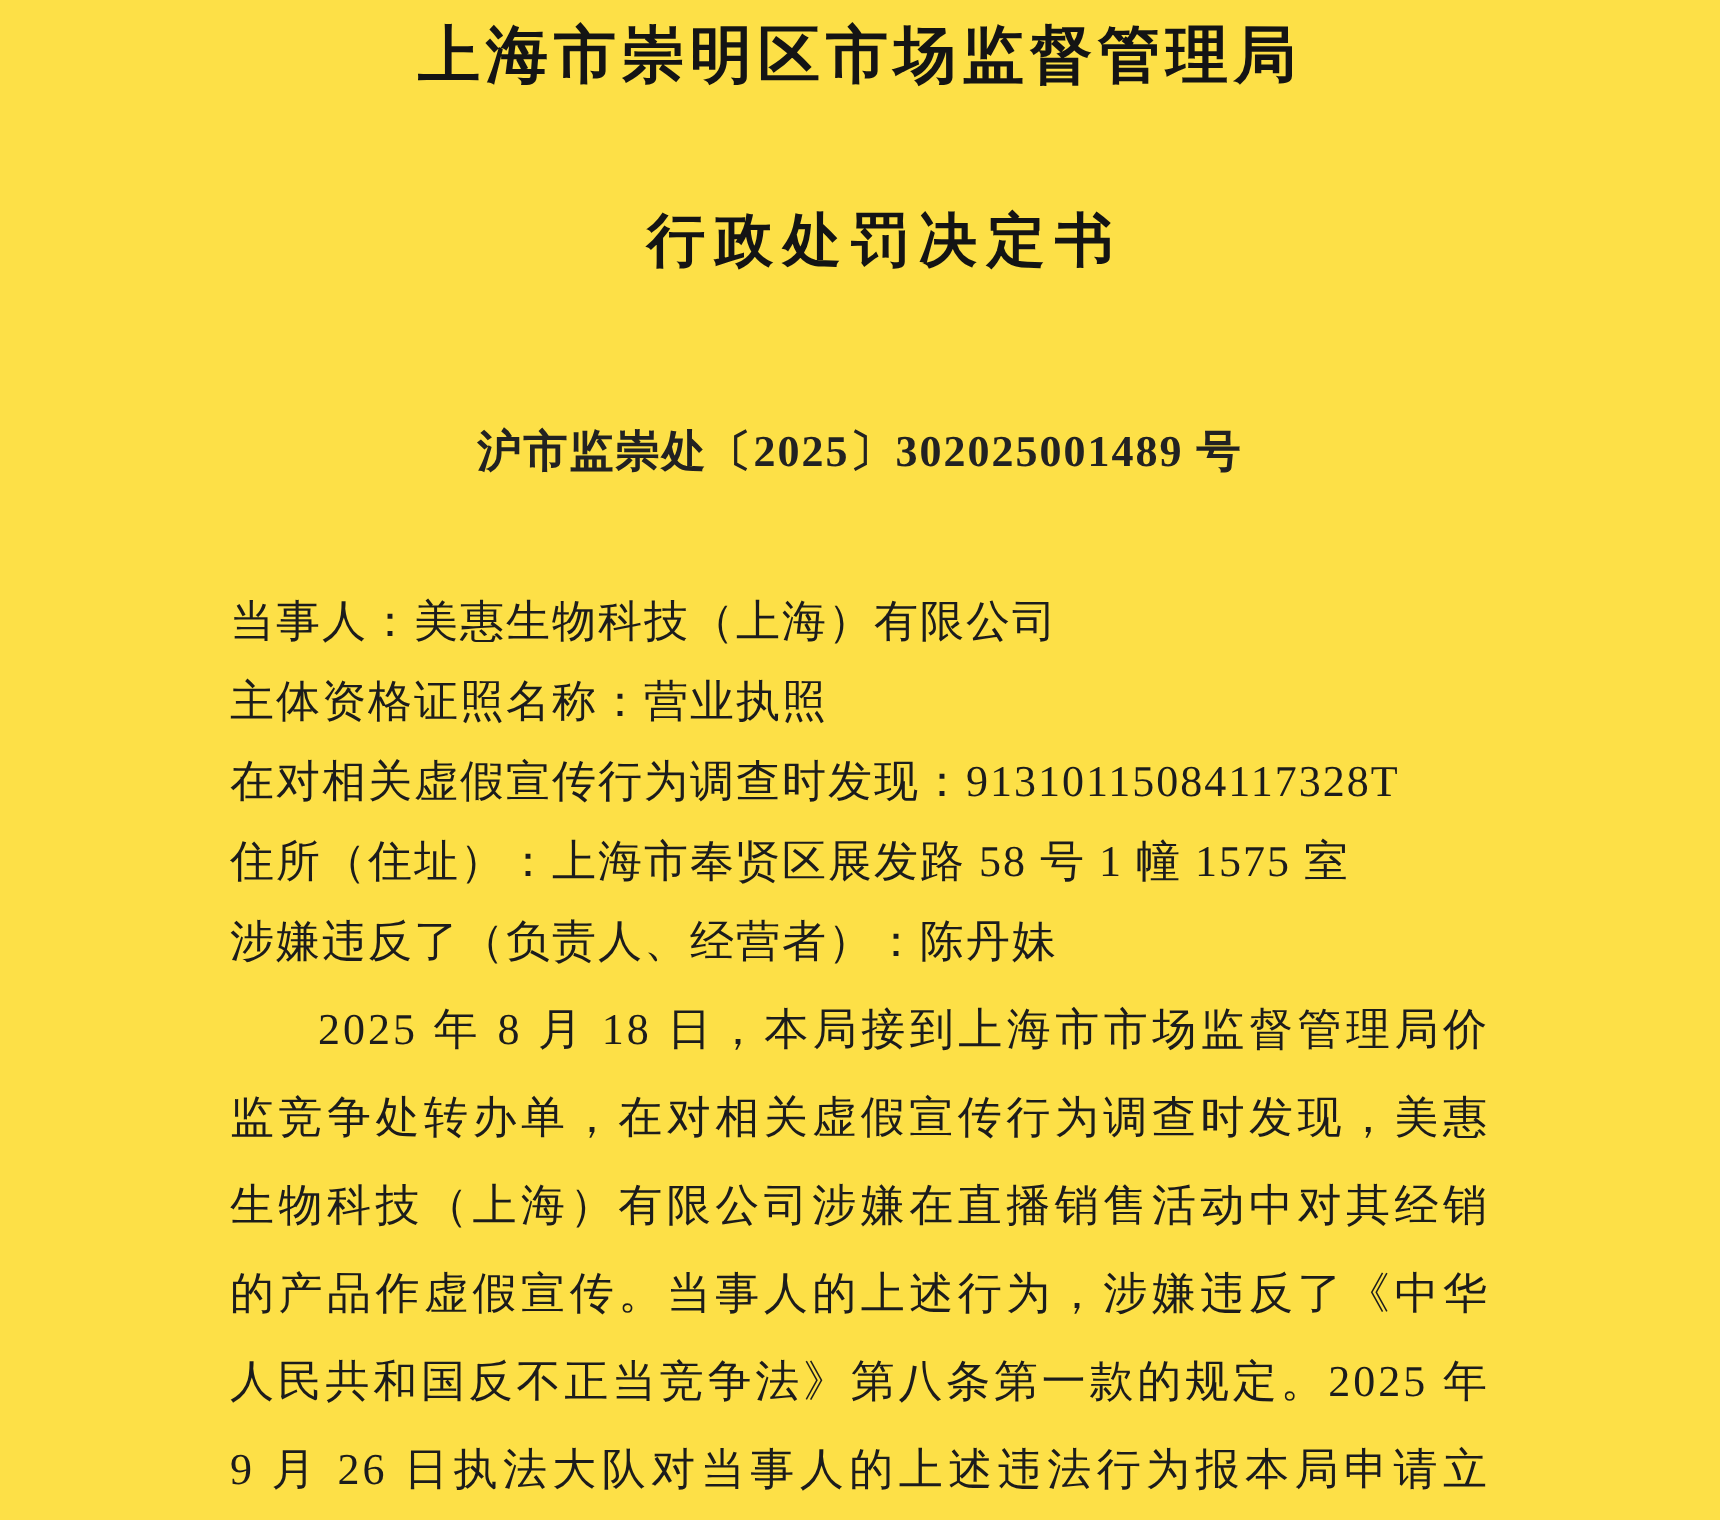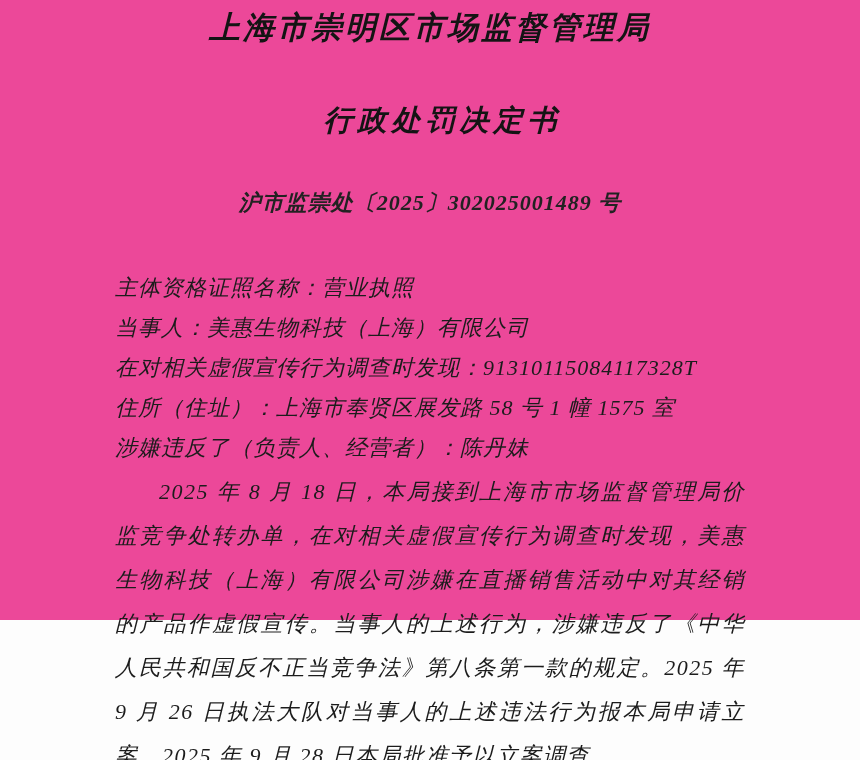--- a/index.html
+++ b/index.html
@@ -11,24 +11,23 @@
   }
 
   body {
     background: #fdfdfd;
     font-family: "Liberation Serif", "DejaVu Serif", serif;
     color: #1c1c1c;
   }
 
   .page {
     width: 860px;
-    height: 620px;
-    background: #ec4899;
+    height: 760px;
+    background: #fde047;
     position: relative;
-    font-style: italic;
   }
 
   .doc-title {
     padding-top: 7px;
     text-align: center;
     font-size: 31px;
     font-weight: bold;
     letter-spacing: 3px;
     color: #141414;
   }
@@ -37,21 +36,21 @@
     margin-top: 52px;
     text-align: center;
     font-size: 29px;
     font-weight: bold;
     letter-spacing: 5px;
     color: #141414;
     padding-left: 25px;
   }
 
   .doc-number {
-    margin-top: 47px;
+    margin-top: 70px;
     text-align: center;
     font-size: 22px;
     font-weight: bold;
     letter-spacing: 1px;
     color: #222;
   }
 
   .content {
     margin: 50px 115px 0 115px;
     width: 630px;
@@ -80,22 +79,22 @@
 
   <div class="doc-title">上海市崇明区市场监督管理局</div>
 
   <div class="doc-subtitle">行政处罚决定书</div>
 
   <div class="doc-number">沪市监崇处〔2025〕302025001489 号</div>
 
   <div class="content">
 
     <div class="info-block">
+      <div class="info-line">当事人：美惠生物科技（上海）有限公司</div>
       <div class="info-line">主体资格证照名称：营业执照</div>
-      <div class="info-line">当事人：美惠生物科技（上海）有限公司</div>
       <div class="info-line">在对相关虚假宣传行为调查时发现：91310115084117328T</div>
       <div class="info-line">住所（住址）：上海市奉贤区展发路 58 号 1 幢 1575 室</div>
       <div class="info-line">涉嫌违反了（负责人、经营者）：陈丹妹</div>
     </div>
 
     <p class="body-paragraph">2025 年 8 月 18 日，本局接到上海市市场监督管理局价监竞争处转办单，在对相关虚假宣传行为调查时发现，美惠生物科技（上海）有限公司涉嫌在直播销售活动中对其经销的产品作虚假宣传。当事人的上述行为，涉嫌违反了《中华人民共和国反不正当竞争法》第八条第一款的规定。2025 年 9 月 26 日执法大队对当事人的上述违法行为报本局申请立案，2025 年 9 月 28 日本局批准予以立案调查。</p>
 
   </div>
 
 </div>

